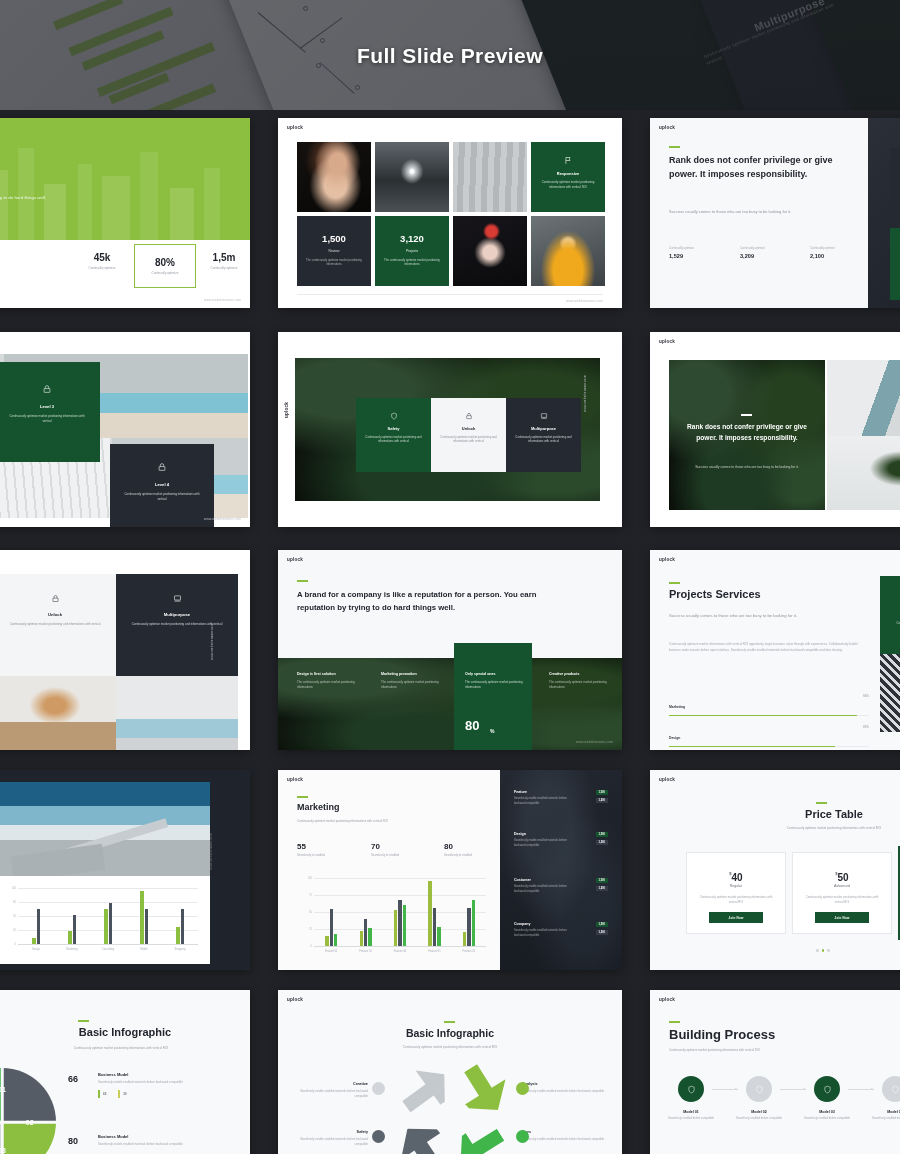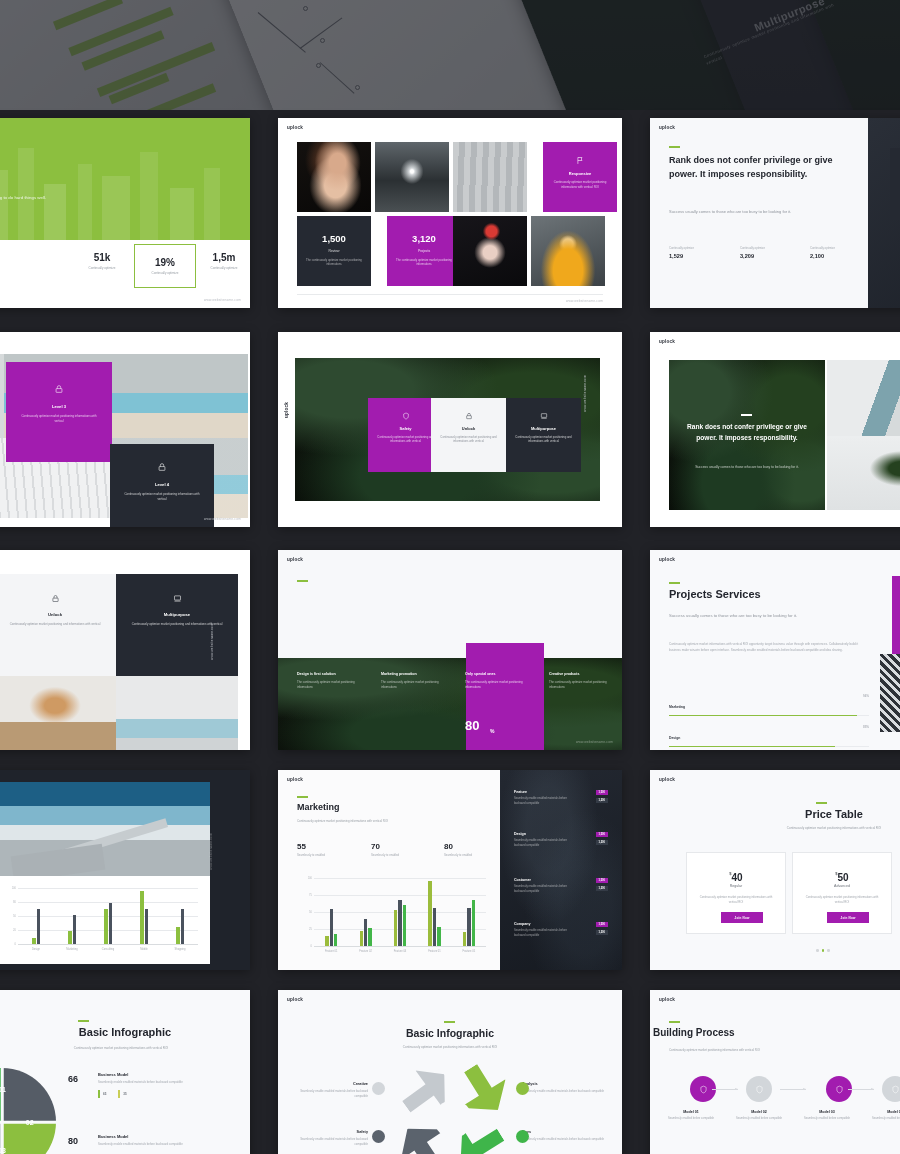--- a/index.html
+++ b/index.html
@@ -48,21 +48,21 @@
     position:absolute; background:#fff; overflow:hidden;
     box-shadow:0 2px 10px rgba(0,0,0,.35);
   }
   .inner{ position:absolute; inset:0; }
 
   
   .logo{ position:absolute; left:9px; top:7px; font-size:4.6px; font-weight:bold; color:#2b2f38; letter-spacing:.2px; }
   .accent-dash{ position:absolute; width:11px; height:2px; background:#8cbf3f; }
   .ftr{ position:absolute; right:9px; bottom:6px; font-size:3.2px; color:#b9bcc2; letter-spacing:.2px; }
   .vert{ position:absolute; font-size:3px; color:#b9bcc2; transform:rotate(-90deg); transform-origin:left top; letter-spacing:.3px;}
-  .green{ background:#a21caf;margin-left:12px; }
+  .green{ background:#14532d; }
   .dark{ background:#252932; }
   .ltgray{ background:#f4f5f7; }
   .ico{ position:absolute; display:flex; align-items:center; justify-content:center; }
   .card-h{ font-weight:bold; color:#fff; text-align:center; }
   .card-p{ color:rgba(255,255,255,.72); text-align:center; line-height:1.55; }
   .card-h.d{ color:#23262e; } .card-p.d{ color:#8f949c; }
   .photo{ position:absolute; background-size:cover; background-position:center; }
 
   
   .ph-portrait1{ background:
@@ -169,20 +169,21 @@
     <div class="hero-line" style="left:320px; top:62px; width:46px; transform:rotate(42deg);"></div>
     <div class="hero-dot" style="left:303px; top:6px;"></div>
     <div class="hero-dot" style="left:320px; top:38px;"></div>
     <div class="hero-dot" style="left:316px; top:63px;"></div>
     <div class="hero-dot" style="left:355px; top:85px;"></div>
 
     <div class="hero-rot-text" style="left:752px; top:8px; font-size:11px;">Multipurpose</div>
     <div class="hero-rot-text" style="left:700px; top:26px; width:150px; font-size:4px; font-weight:normal; line-height:1.7;">Continuously optimize market positioning and information with vertical</div>
   </div>
   <div class="hero-scrim"></div>
+  <div class="hero-title">Full Slide Preview</div>
 </div>
 
 <div class="grid">
 
   <div class="slide" style="left:-118px; top:8px; width:368px; height:190px;">
     <div class="inner">
       <div class="photo ph-city" style="left:0; top:0; right:0; height:122px;">
 
         <div style="position:absolute;left:100px;bottom:0;width:26px;height:70px;background:rgba(255,255,255,.12)"></div>
         <div style="position:absolute;left:136px;bottom:0;width:16px;height:92px;background:rgba(255,255,255,.10)"></div>
@@ -190,25 +191,25 @@
         <div style="position:absolute;left:196px;bottom:0;width:14px;height:76px;background:rgba(255,255,255,.10)"></div>
         <div style="position:absolute;left:220px;bottom:0;width:28px;height:64px;background:rgba(255,255,255,.12)"></div>
         <div style="position:absolute;left:258px;bottom:0;width:18px;height:88px;background:rgba(255,255,255,.09)"></div>
         <div style="position:absolute;left:288px;bottom:0;width:24px;height:52px;background:rgba(255,255,255,.13)"></div>
         <div style="position:absolute;left:322px;bottom:0;width:16px;height:72px;background:rgba(255,255,255,.10)"></div>
       </div>
 
       <div style="position:absolute;left:14px;top:76px;width:160px;font-size:4.4px;line-height:1.9;color:rgba(255,255,255,.85);">a reputation for a person. You earn reputation by trying to do hard things well.</div>
 
       <div style="position:absolute;left:192px;top:134px;text-align:center;width:56px;">
-        <div style="font-size:10px;font-weight:bold;color:#23262e;">51k</div>
+        <div style="font-size:10px;font-weight:bold;color:#23262e;">45k</div>
         <div style="font-size:3px;color:#9aa0a7;margin-top:3px;">Continually optimize</div>
       </div>
       <div style="position:absolute;left:252px;top:126px;width:62px;height:44px;border:1px solid #8cbf3f;display:flex;flex-direction:column;align-items:center;justify-content:center;">
-        <div style="font-size:10px;font-weight:bold;color:#23262e;">19%</div>
+        <div style="font-size:10px;font-weight:bold;color:#23262e;">80%</div>
         <div style="font-size:3px;color:#9aa0a7;margin-top:3px;">Continually optimize</div>
       </div>
       <div style="position:absolute;left:318px;top:134px;text-align:center;width:48px;">
         <div style="font-size:10px;font-weight:bold;color:#23262e;">1,5m</div>
         <div style="font-size:3px;color:#9aa0a7;margin-top:3px;">Continually optimize</div>
       </div>
       <div class="ftr">www.websitename.com</div>
     </div>
   </div>
 
@@ -397,20 +398,21 @@
       <div class="vert" style="right:3px;top:110px;">www.websitename.com</div>
     </div>
   </div>
 
   <div class="slide" style="left:278px; top:440px; width:344px; height:200px;">
     <div class="inner">
       <div style="position:absolute;left:0;top:0;right:0;height:108px;background:#f7f8fa;"></div>
       <div class="photo ph-leaf" style="left:0;top:108px;right:0;bottom:0;"></div>
       <div class="logo">uplock</div>
       <div class="accent-dash" style="left:19px;top:30px;"></div>
+      <div style="position:absolute;left:19px;top:38px;width:250px;font-size:7.8px;font-weight:bold;line-height:1.7;color:#23262e;">A brand for a company is like a reputation for a person. You earn reputation by trying to do hard things well.</div>
 
       <div class="green" style="position:absolute;left:176px;top:93px;width:78px;height:107px;z-index:3;"></div>
 
       <div style="position:absolute;left:19px;top:122px;width:70px;z-index:4;">
         <div style="font-size:3.6px;font-weight:bold;color:#fff;">Design is first solution</div>
         <div style="font-size:2.9px;line-height:1.7;color:rgba(255,255,255,.6);margin-top:4px;">The continuously optimize market positioning informations</div>
       </div>
       <div style="position:absolute;left:103px;top:122px;width:70px;z-index:4;">
         <div style="font-size:3.6px;font-weight:bold;color:#fff;">Marketing promotion</div>
         <div style="font-size:2.9px;line-height:1.7;color:rgba(255,255,255,.6);margin-top:4px;">The continuously optimize market positioning informations</div>
@@ -743,21 +745,21 @@
         <div style="font-size:2.8px;line-height:1.8;color:#a3a8af;margin-top:3px;">Seamlessly enable enabled materials before backward compatible</div>
       </div>
       <div style="position:absolute;left:238px;top:140px;width:13px;height:13px;border-radius:50%;background:#3fb54a;"></div>
     </div>
   </div>
 
   <div class="slide" style="left:650px; top:880px; width:368px; height:200px;">
     <div class="inner" style="background:#f8f9fb;">
       <div class="logo">uplock</div>
       <div class="accent-dash" style="left:19px;top:31px;"></div>
-      <div style="position:absolute;left:3px;top:37px;font-size:10px;font-weight:bold;color:#23262e;">Building Process</div>
+      <div style="position:absolute;left:19px;top:37px;font-size:13px;font-weight:bold;color:#23262e;">Building Process</div>
       <div style="position:absolute;left:19px;top:58px;width:110px;font-size:2.9px;line-height:1.9;color:#9aa0a7;">Continuously optimize market positioning informations with vertical ROI</div>
 
       <div class="stepcircle green" style="left:28px;top:86px;width:26px;height:26px;">
         <svg width="9" height="9" viewBox="0 0 24 24" fill="none" stroke="#fff" stroke-width="1.4">
             <path d="M12 3l7 3v6c0 5-3 8-7 9-4-1-7-4-7-9V6z"></path>
           </svg>
       </div>
       <div class="arrowline" style="left:62px;top:99px;width:26px;"></div>
       <div class="stepcircle" style="left:96px;top:86px;width:26px;height:26px;background:#d2d6da;">
         <svg width="9" height="9" viewBox="0 0 24 24" fill="none" stroke="#fff" stroke-width="1.4">

